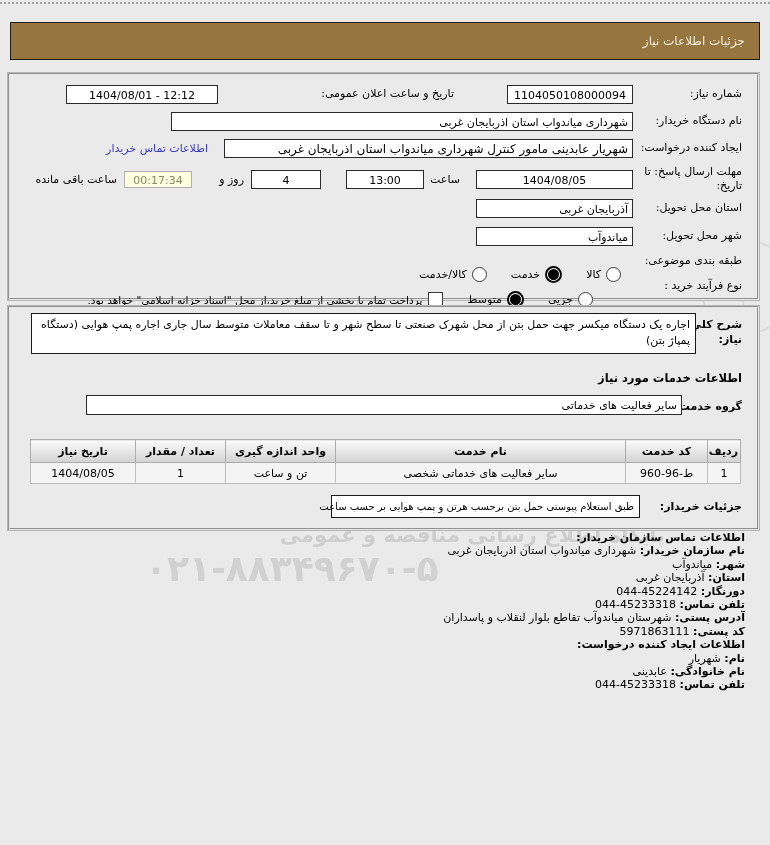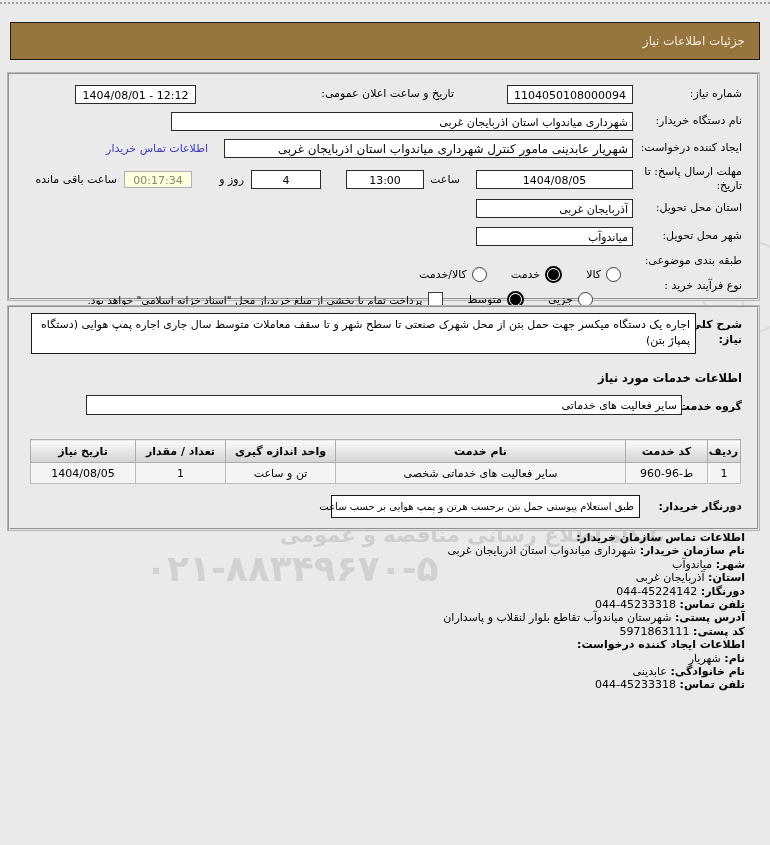--- a/index.html
+++ b/index.html
@@ -52,21 +52,21 @@
   <div class="wm wm-phone">۰۲۱-۸۸۳۴۹۶۷۰-۵</div>
 
   <div class="titlebar">
     <span class="t">جزئیات اطلاعات نیاز</span>
   </div>
 
   <div class="groupbox" id="box1">
     <span class="lbl" style="top:12px;right:15px;">شماره نیاز:</span>
     <div class="inp center ltr" style="top:10px;right:124px;width:126px;">1104050108000094</div>
     <span class="lbl" style="top:12px;right:303px;">تاریخ و ساعت اعلان عمومی:</span>
-    <div class="inp center ltr" style="top:10px;right:561px;width:121px;">1404/08/01 - 12:12</div>
+    <div class="inp center ltr" style="top:10px;right:539px;width:152px;">1404/08/01 - 12:12</div>
 
     <span class="lbl" style="top:39px;right:15px;">نام دستگاه خریدار:</span>
     <div class="inp" style="top:37px;right:124px;width:462px;">شهرداری میاندواب استان اذربایجان غربی</div>
 
     <span class="lbl" style="top:66px;right:15px;">ایجاد کننده درخواست:</span>
     <div class="inp" style="top:64px;right:124px;width:409px;font-size:12px;">شهریار  عابدینی مامور کنترل شهرداری میاندواب استان اذربایجان غربی</div>
     <span class="link" style="top:67px;right:549px;">اطلاعات تماس خریدار</span>
 
     <div class="lbl" style="top:90px;right:15px;width:104px;white-space:normal;line-height:14px;">مهلت ارسال پاسخ: تا تاریخ:</div>
     <div class="inp center ltr" style="top:95px;right:124px;width:157px;">1404/08/05</div>
@@ -149,21 +149,21 @@
           <td>1</td>
           <td>ط-96-960</td>
           <td>سایر فعالیت های خدماتی شخصی</td>
           <td>تن و ساعت</td>
           <td>1</td>
           <td>1404/08/05</td>
         </tr>
       </tbody>
     </table>
 
-    <span class="lbl b" style="top:192px;right:15px;">دورنگار خریدار:</span>
+    <span class="lbl b" style="top:192px;right:15px;">جزئیات خریدار:</span>
     <div class="descbox" style="top:187px;right:117px;width:309px;height:23px;line-height:16px;font-size:10px;white-space:nowrap;">طبق استعلام پیوستی حمل بتن برحسب هرتن و پمپ هوایی بر حسب ساعت</div>
   </div>
 
   <div class="contact">
     <div class="line b">اطلاعات تماس سازمان خریدار:</div>
     <div class="line"><b>نام سازمان خریدار:</b> <span>شهرداری میاندواب استان اذربایجان غربی</span></div>
     <div class="line"><b>شهر:</b> <span>میاندوآب</span></div>
     <div class="line"><b>استان:</b> <span>آذربایجان غربی</span></div>
     <div class="line"><b>دورنگار:</b> <span>45224142-044</span></div>
     <div class="line"><b>تلفن تماس:</b> <span>45233318-044</span></div>

